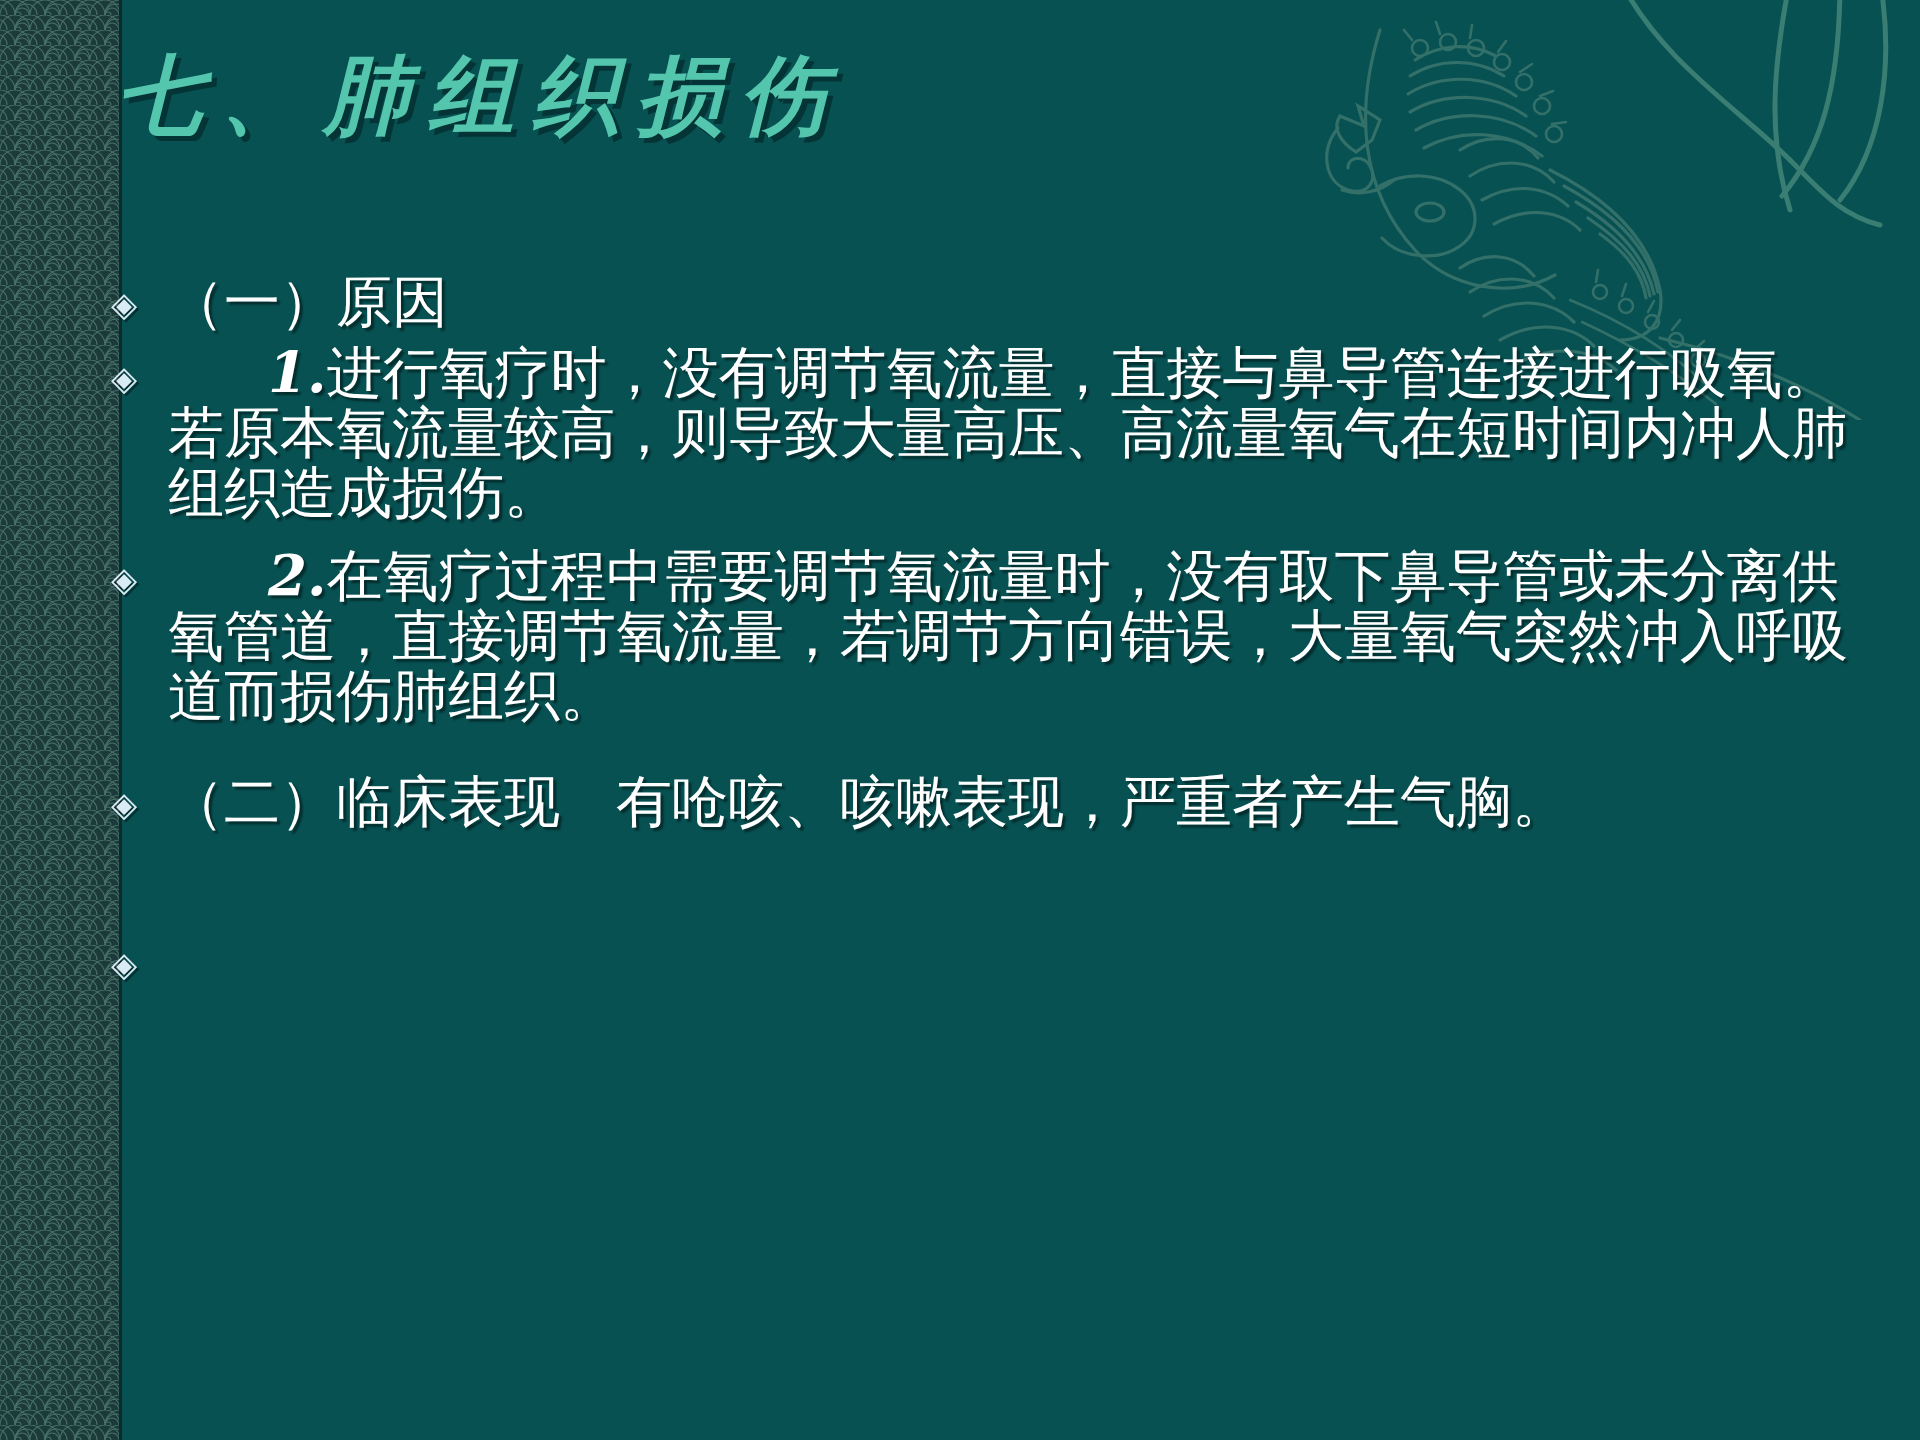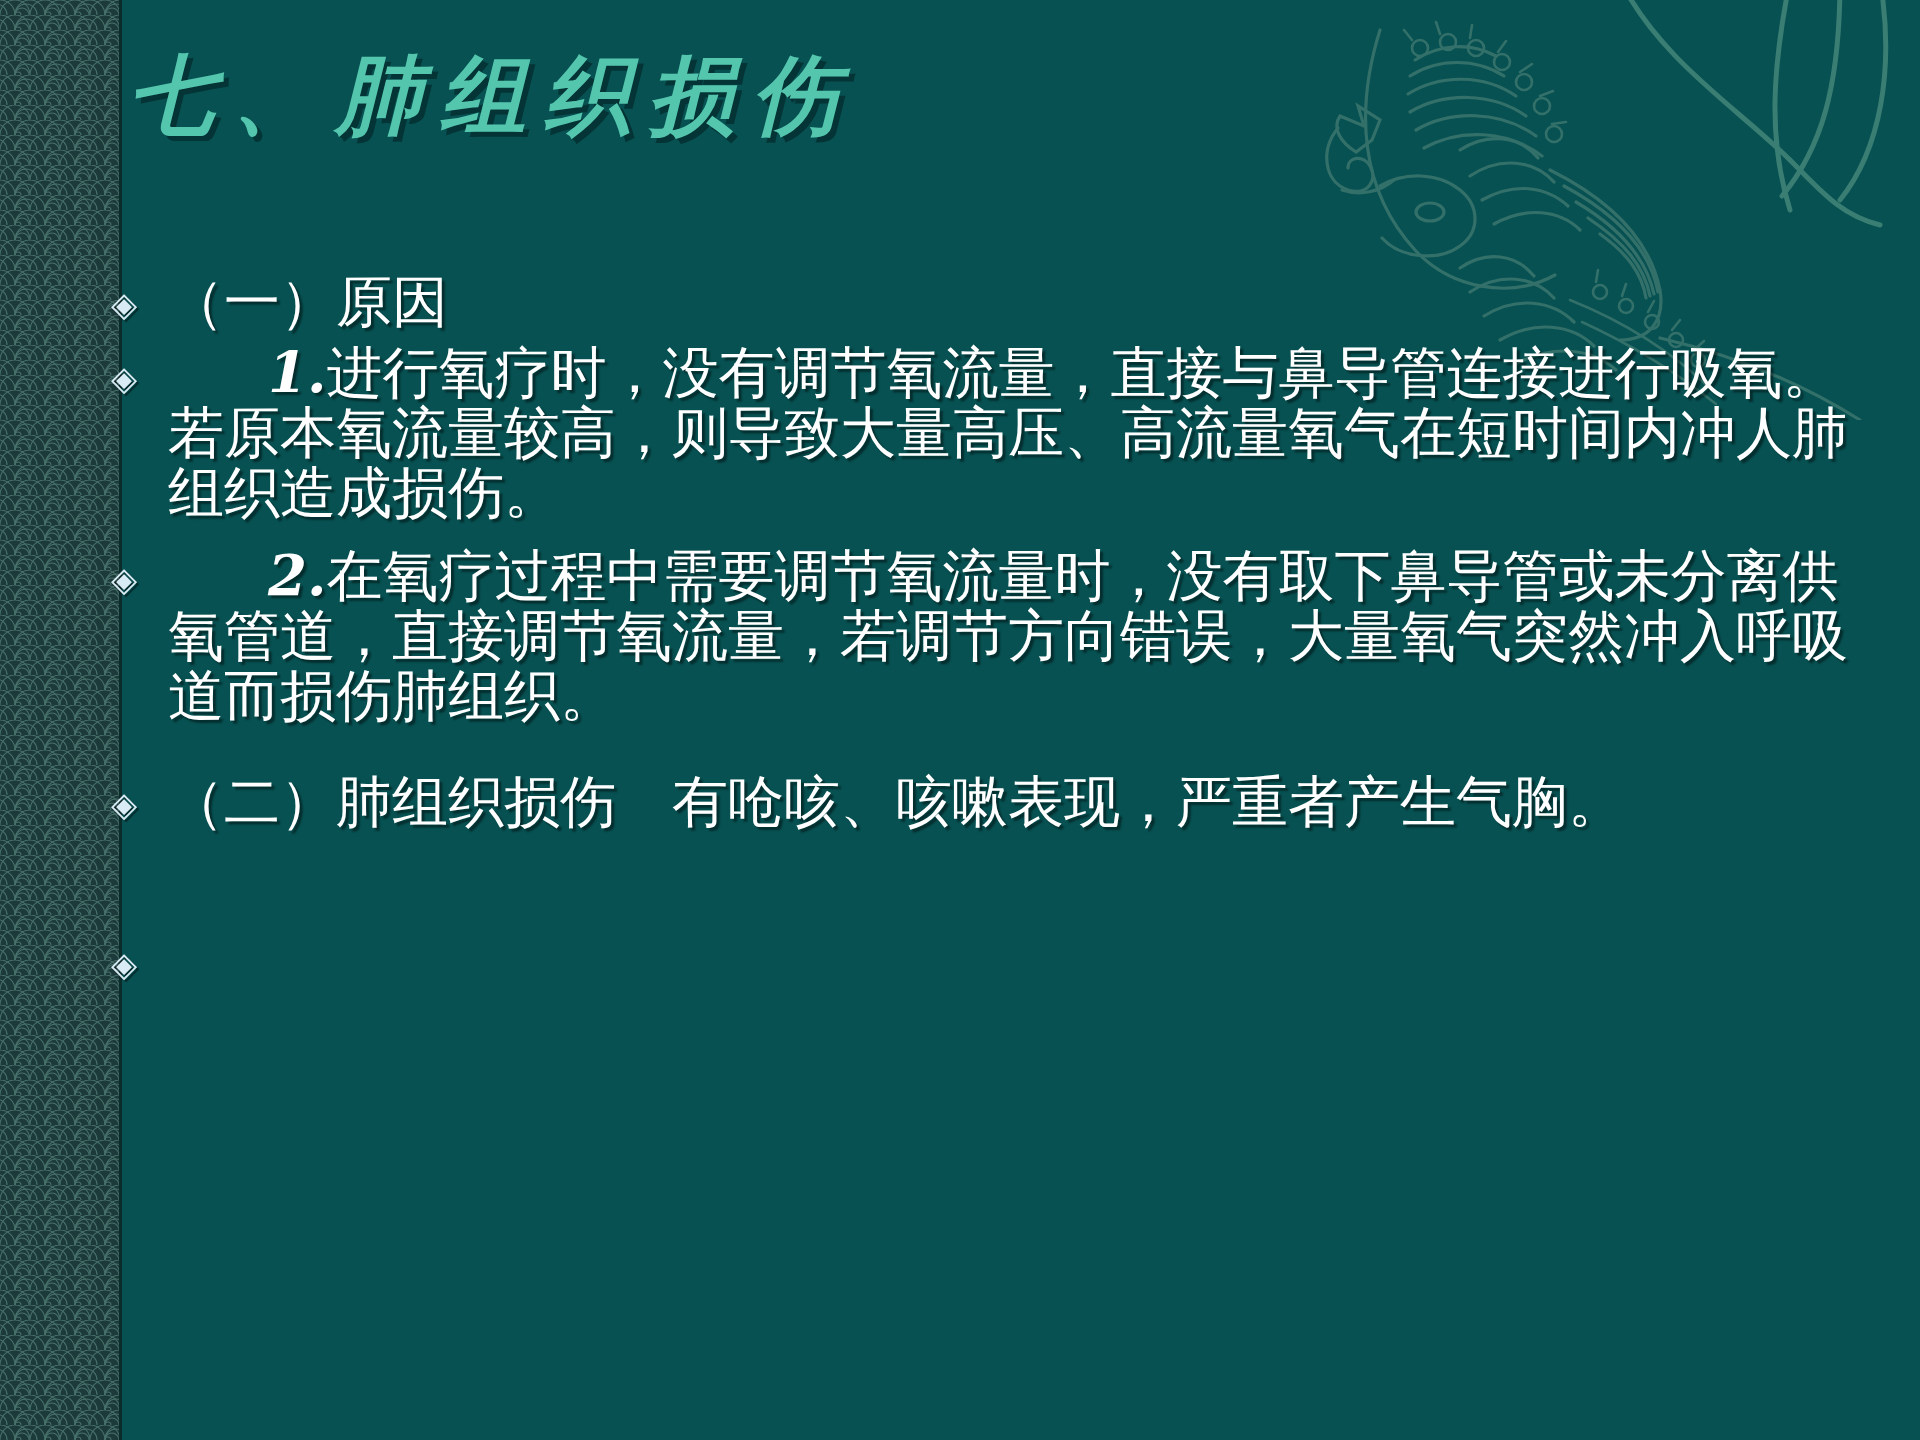--- a/index.html
+++ b/index.html
@@ -44,21 +44,21 @@
     position: absolute;
     right: 0; top: 0;
     width: 600px;
     height: 420px;
     pointer-events: none;
   }
 
   
   .title {
     position: absolute;
-    left: 128px;
+    left: 116px;
     top: 38px;
     font-family: Liberation Sans, sans-serif;
     font-size: 86px;
     font-style: italic;
     font-weight: 700;
     letter-spacing: 18px;
     color: #55c6ae;
     text-shadow: 5px 5px 0 rgba(2,30,30,.55);
     white-space: nowrap;
   }
@@ -222,21 +222,21 @@
 
     <div class="bullet-row b3">
       <span class="marker">◈</span>
       <span class="txt">
         <span class="indent"></span><span class="num">2.</span><span>在氧疗过程中需要调节氧流量时，没有取下鼻导管或未分离供氧管道，直接调节氧流量，若调节方向错误，大量氧气突然冲入呼吸道而损伤肺组织。</span>
       </span>
     </div>
 
     <div class="bullet-row b4">
       <span class="marker">◈</span>
-      <span class="txt">（二）肺组织损伤　有呛咳、咳嗽表现，严重者产生气胸。</span>
+      <span class="txt">（二）临床表现　有呛咳、咳嗽表现，严重者产生气胸。</span>
     </div>
 
     <div class="bullet-row b5 blank-line">
       <span class="marker">◈</span>
       <span class="txt"></span>
     </div>
 
   </div>
 </div>
 

